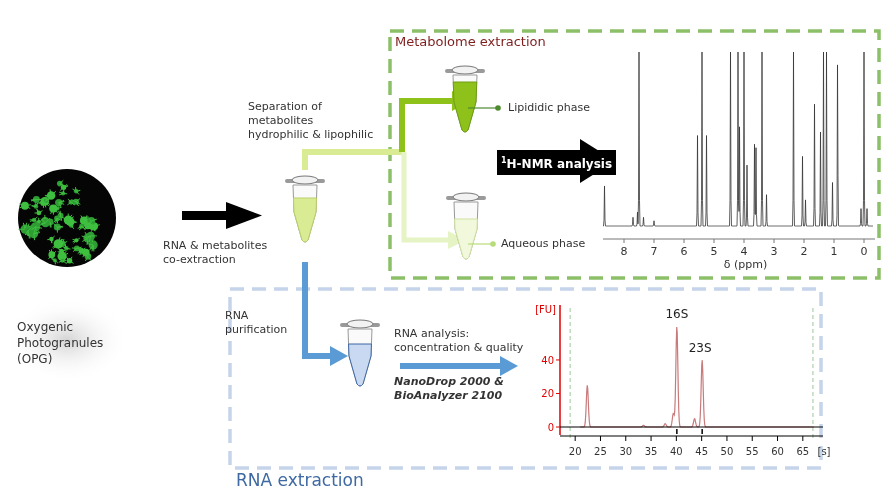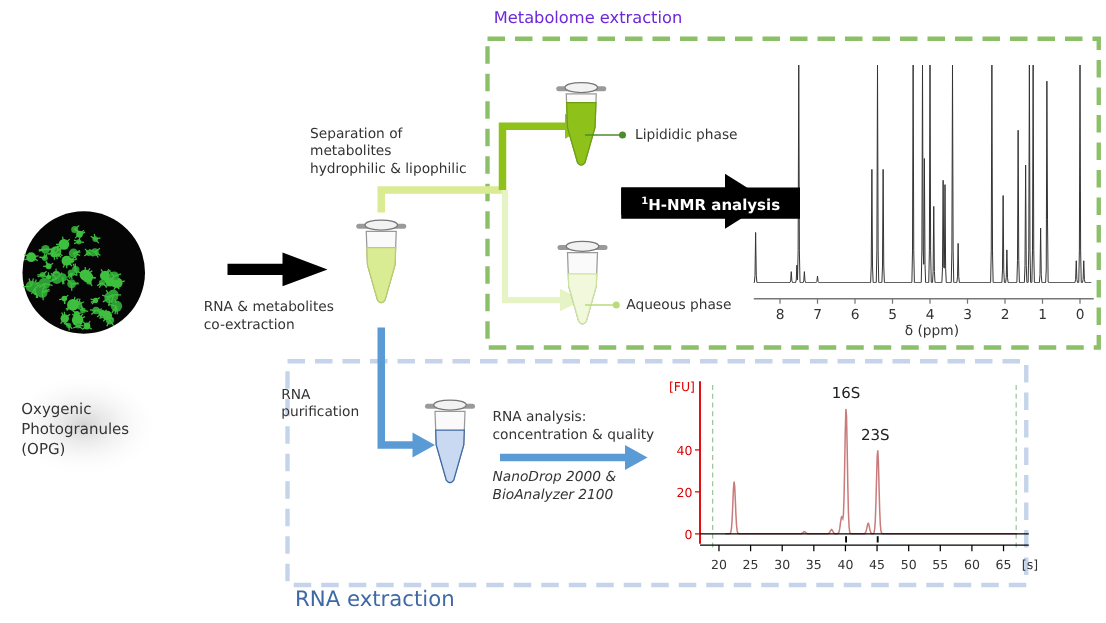--- a/index.html
+++ b/index.html
@@ -3,24 +3,24 @@
 <meta charset="utf-8">
 <style>
   html, body { margin: 0; padding: 0; background: #ffffff; }
   body { width: 885px; height: 498px; position: relative; overflow: hidden;
          font-family: "Liberation Sans", sans-serif; color: #222; }
   .abs { position: absolute; }
   .txt { font-family: "DejaVu Sans", sans-serif; font-size: 11px; color: #333; line-height: 14px; }
   .center { }
   .ital { font-style: italic; }
   #stage { position: absolute; left: 0; top: 0; width: 885px; height: 498px; }
-  .section-title-green { color: #6d28d9; font-size: 13px; font-family: "DejaVu Sans", sans-serif; }
+  .section-title-green { color: #7f1d1d; font-size: 13px; font-family: "DejaVu Sans", sans-serif; margin-top: 27px; }
   .section-title-blue { color: #3e69a3; font-size: 17px; font-family: "DejaVu Sans", sans-serif; }
   .nmr-label { background: #000; color: #fff; font-weight: bold; font-size: 12px;
-               font-family: "DejaVu Sans", sans-serif; padding: 0 16px; line-height: 22px; }
+               font-family: "DejaVu Sans", sans-serif; padding: 0 4px; line-height: 22px; }
 </style>
 </head>
 <body>
 
 <svg id="stage" width="885" height="498" viewBox="0 0 885 498" xmlns="http://www.w3.org/2000/svg">
   <defs>
     <radialGradient id="opgShadow" cx="50%" cy="50%" r="50%">
       <stop offset="0%" stop-color="#cfcfcf" stop-opacity="0.9"></stop>
       <stop offset="100%" stop-color="#ffffff" stop-opacity="0"></stop>
     </radialGradient>
@@ -492,16 +492,16 @@
 <div class="abs txt center" style="left:225px; top:309px; width:76px;">
   <div>RNA</div>
   <div>purification</div>
 </div>
 
 <div class="abs txt center" style="left:394px; top:327px; width:130px;">
   <div>RNA analysis:</div>
   <div>concentration &amp; quality</div>
 </div>
 
-<div class="abs txt center ital" style="left:394px; top:375px; width:130px;">
+<div class="abs txt center ital" style="left:394px; top:375px; width:130px;font-weight:bold;">
   <div>NanoDrop 2000 &amp;</div>
   <div>BioAnalyzer 2100</div>
 </div>
 
 </body></html>

